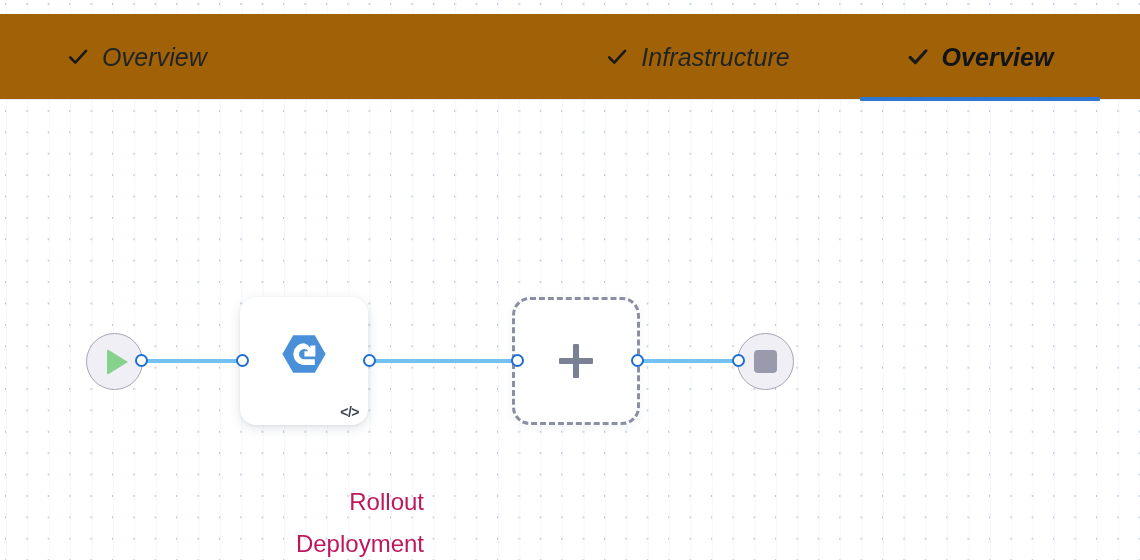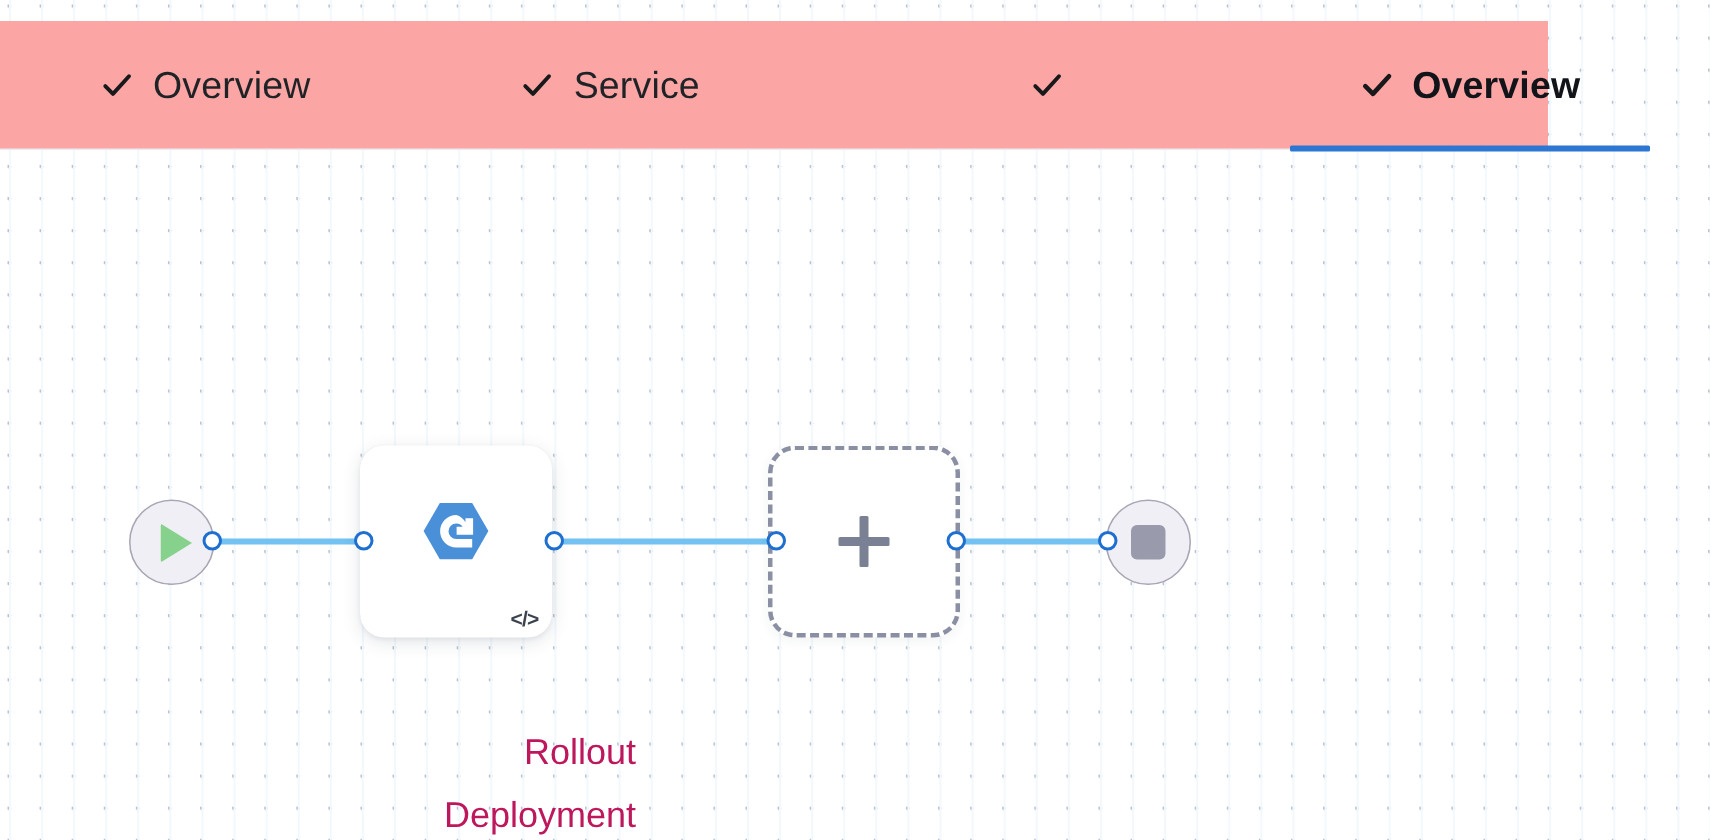--- a/index.html
+++ b/index.html
@@ -20,24 +20,25 @@
       linear-gradient(to right, #f2f8fd 1px, transparent 1px),
       radial-gradient(circle at 1.1px 1.1px, #b9c3cf 1.1px, transparent 1.3px);
     background-size: 21.4px 21.4px, 21.4px 21.4px;
     background-position: 6px 4px, 5px 3px;
   }
 
   
   #tabbar {
     position: absolute;
     left: 0; top: 14px;
-    width: 1032px; height: 86px;
-    background: #fca5a5;
+    width: 1140px; height: 86px;
+    background: #a16207;
     border-bottom: 1px solid #e9edf2;
     z-index: 20;
+    font-style: italic;
   }
   .tab {
     position: absolute;
     top: 0;
     height: 86px;
     display: flex;
     align-items: center;
     justify-content: center;
     gap: 13px;
     cursor: pointer;
@@ -217,35 +218,28 @@
 
   <div class="tab" id="tab-overview">
     <span class="tab-check">
       <svg viewBox="0 0 22 22" aria-hidden="true">
           <path d="M3.2 11.4 L8.3 16.6 L19 4.8" fill="none" stroke="currentColor" stroke-width="2.6" stroke-linecap="round" stroke-linejoin="round"></path>
         </svg>
     </span>
     <span class="tab-label">Overview</span>
   </div>
 
-  <div class="tab" id="tab-service">
-    <span class="tab-check">
-      <svg viewBox="0 0 22 22" aria-hidden="true">
-          <path d="M3.2 11.4 L8.3 16.6 L19 4.8" fill="none" stroke="currentColor" stroke-width="2.6" stroke-linecap="round" stroke-linejoin="round"></path>
-        </svg>
-    </span>
-    <span class="tab-label">Service</span>
-  </div>
 
   <div class="tab" id="tab-infrastructure">
     <span class="tab-check">
       <svg viewBox="0 0 22 22" aria-hidden="true">
           <path d="M3.2 11.4 L8.3 16.6 L19 4.8" fill="none" stroke="currentColor" stroke-width="2.6" stroke-linecap="round" stroke-linejoin="round"></path>
         </svg>
     </span>
+    <span class="tab-label">Infrastructure</span>
   </div>
 
   <div class="tab is-active" id="tab-execution">
     <span class="tab-check">
       <svg viewBox="0 0 22 22" aria-hidden="true">
           <path d="M3.2 11.4 L8.3 16.6 L19 4.8" fill="none" stroke="currentColor" stroke-width="3.1" stroke-linecap="round" stroke-linejoin="round"></path>
         </svg>
     </span>
     <span class="tab-label">Overview</span>
     <span class="tab-underline"></span>

